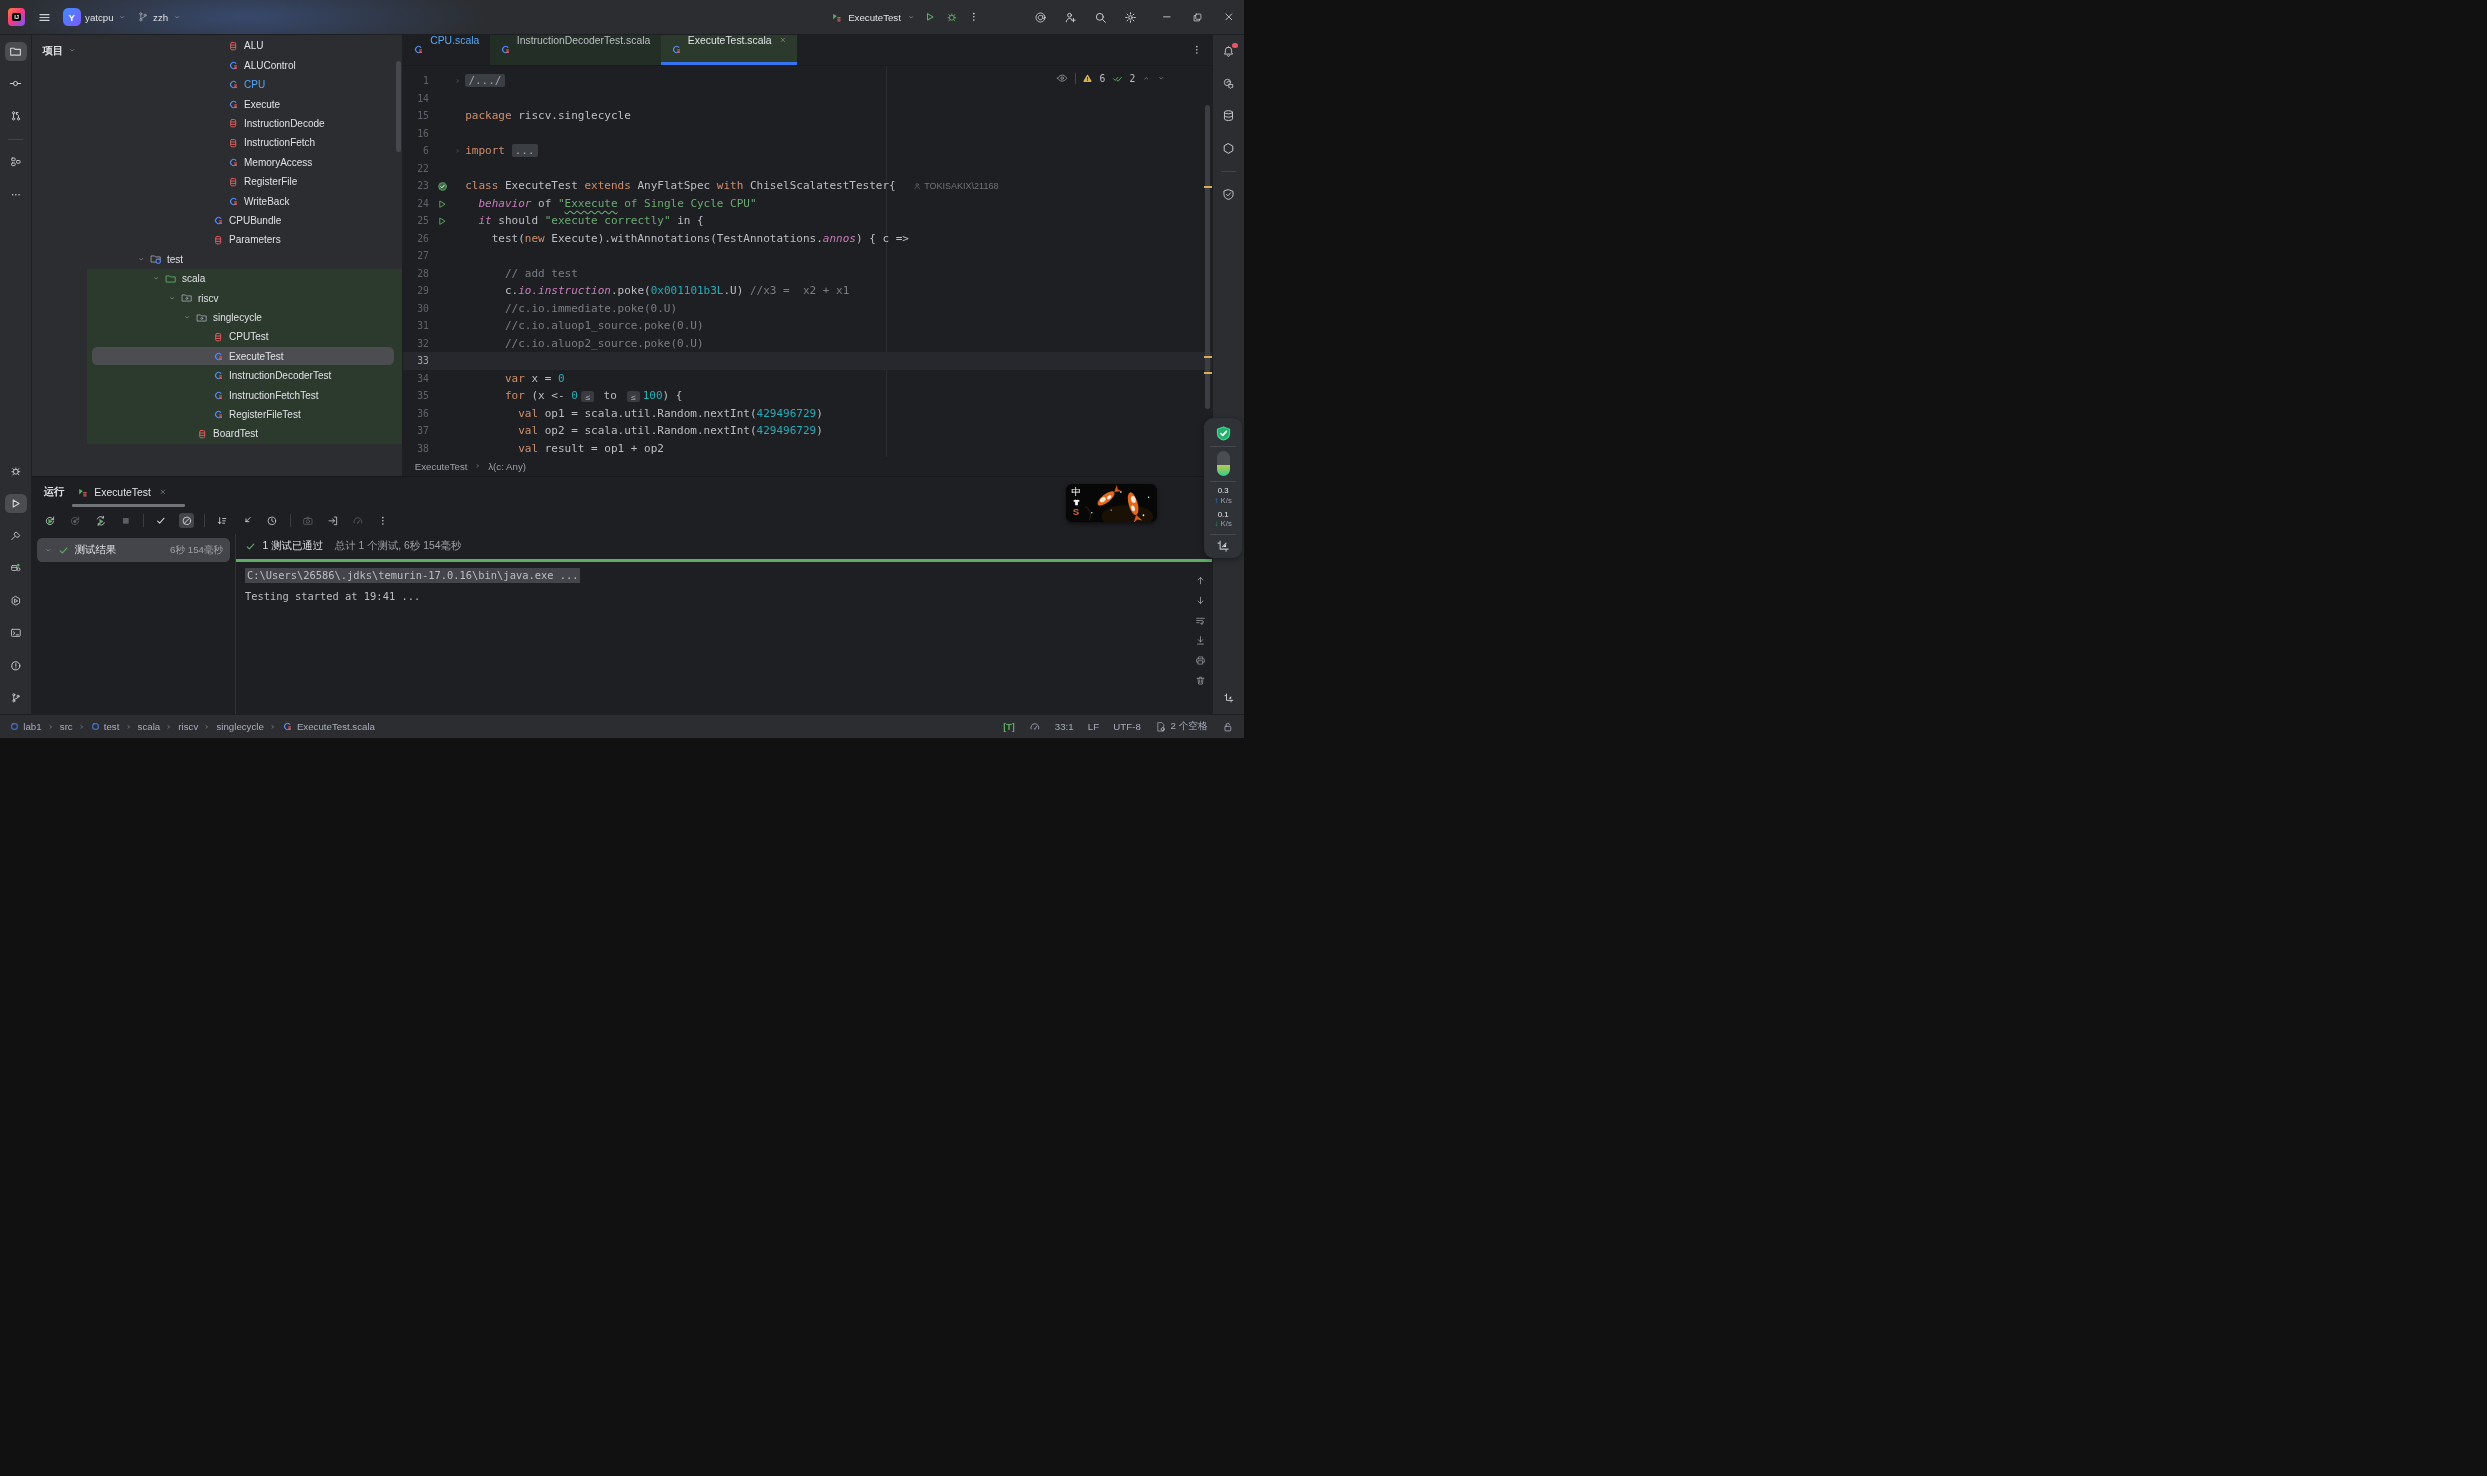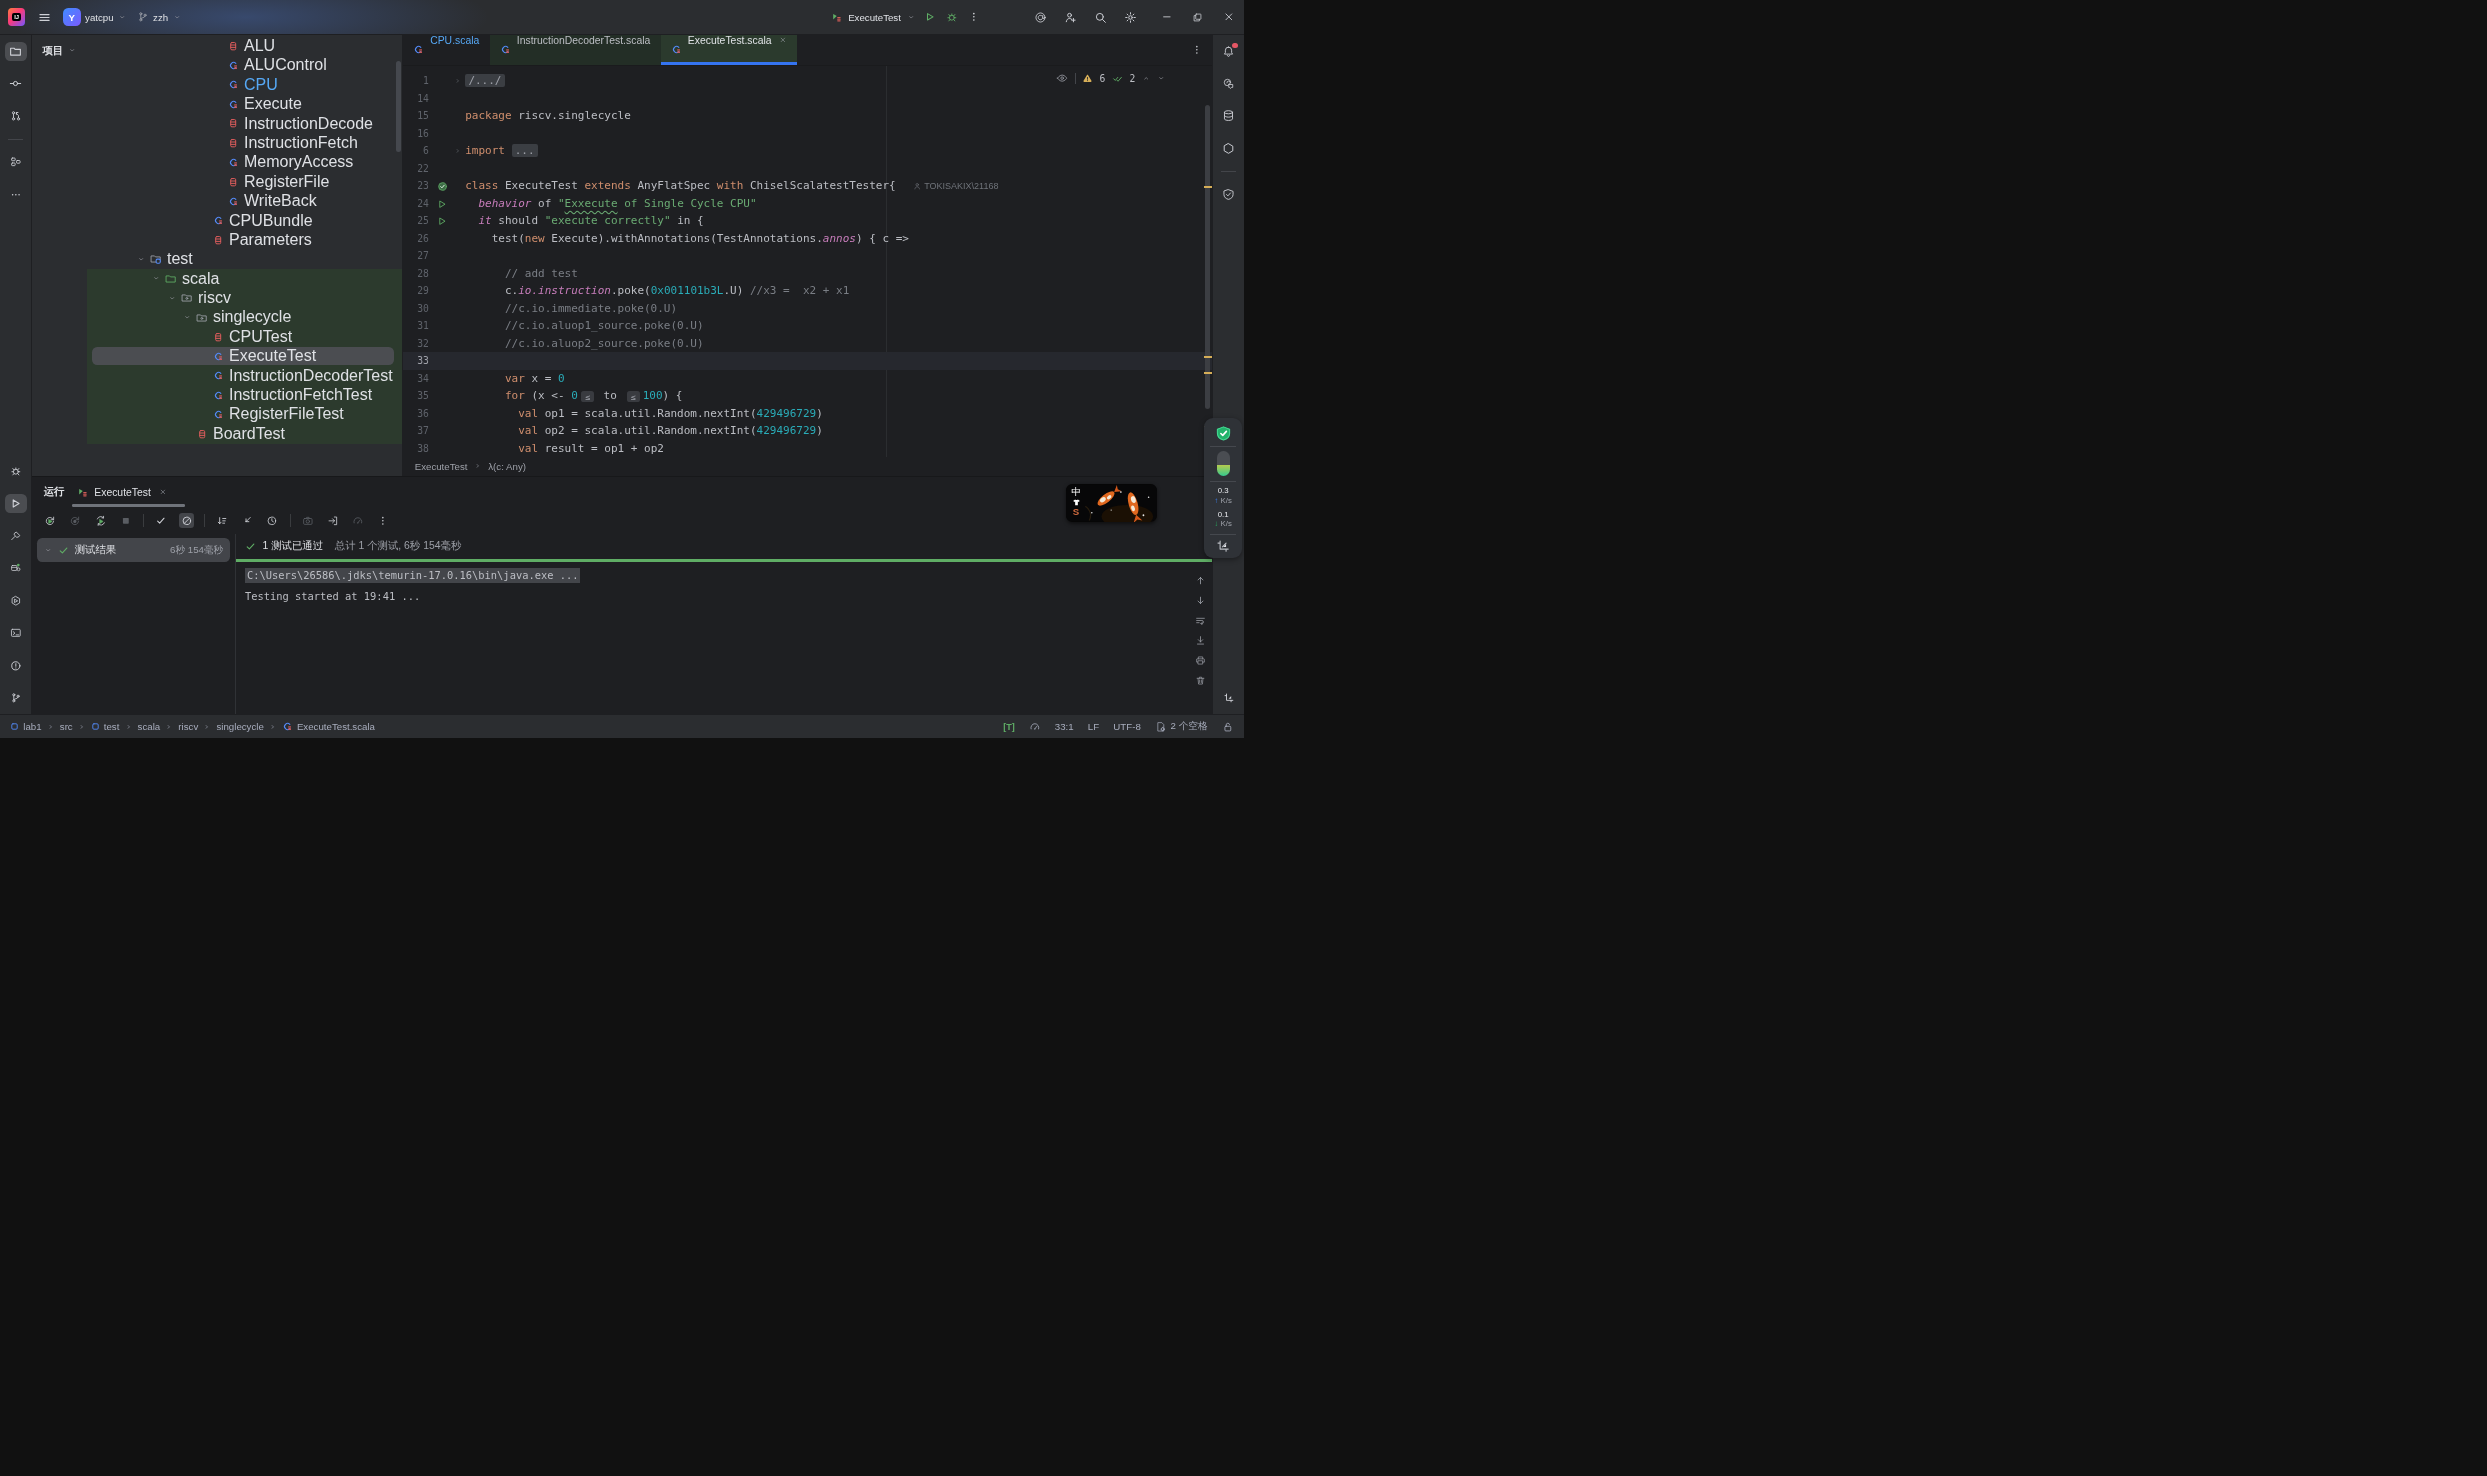--- a/index.html
+++ b/index.html
@@ -36,21 +36,21 @@
 .sbtn.sel{background:#4b4d51}
 .sdiv{width:15.5px;height:0.6px;background:#43454a;flex:none}
 .grow{flex:1}
 .reddot::after{content:"";position:absolute;top:1.3px;right:1.9px;width:5.2px;height:5.2px;border-radius:50%;background:#e55765}
 
 .center{flex:1;display:flex;flex-direction:column;min-width:0}
 .top-row{display:flex;height:441px;min-height:0}
 
 .project-panel{width:371px;flex:none;background:#2b2d30;border-right:0.6px solid #1e1f22;display:flex;flex-direction:row}
 .panel-header{height:31px;display:flex;align-items:center;gap:5.2px;padding:0 10.4px;font-size:10.4px;font-weight:bold}
-.tree{flex:1;overflow:hidden;position:relative;font-size:16px;padding-top:1.3px}
+.tree{flex:1;overflow:hidden;position:relative;font-size:10px;padding-top:1.3px}
 .trow{height:19.4px;display:flex;align-items:center;position:relative;cursor:pointer;white-space:nowrap}
 .trow.green{background:#2c3a2d}
 .trow.selected::before{content:"";position:absolute;left:5.2px;right:7.8px;top:0.6px;bottom:0.6px;background:#4b4d51;border-radius:5.2px}
 .trow>*{position:relative}
 .tch{width:14.2px;color:#9da0a8;flex:none;display:inline-flex;justify-content:center}
 .tico{width:15.5px;flex:none;display:inline-flex;justify-content:center}
 .tlabel{margin-left:3.2px;color:#dfe1e5}
 .tlabel.blue{color:#56a8f5}
 .tree-scroll{position:absolute;right:1.3px;top:26px;width:5.2px;height:91px;border-radius:2.6px;background:#45484e}
 

